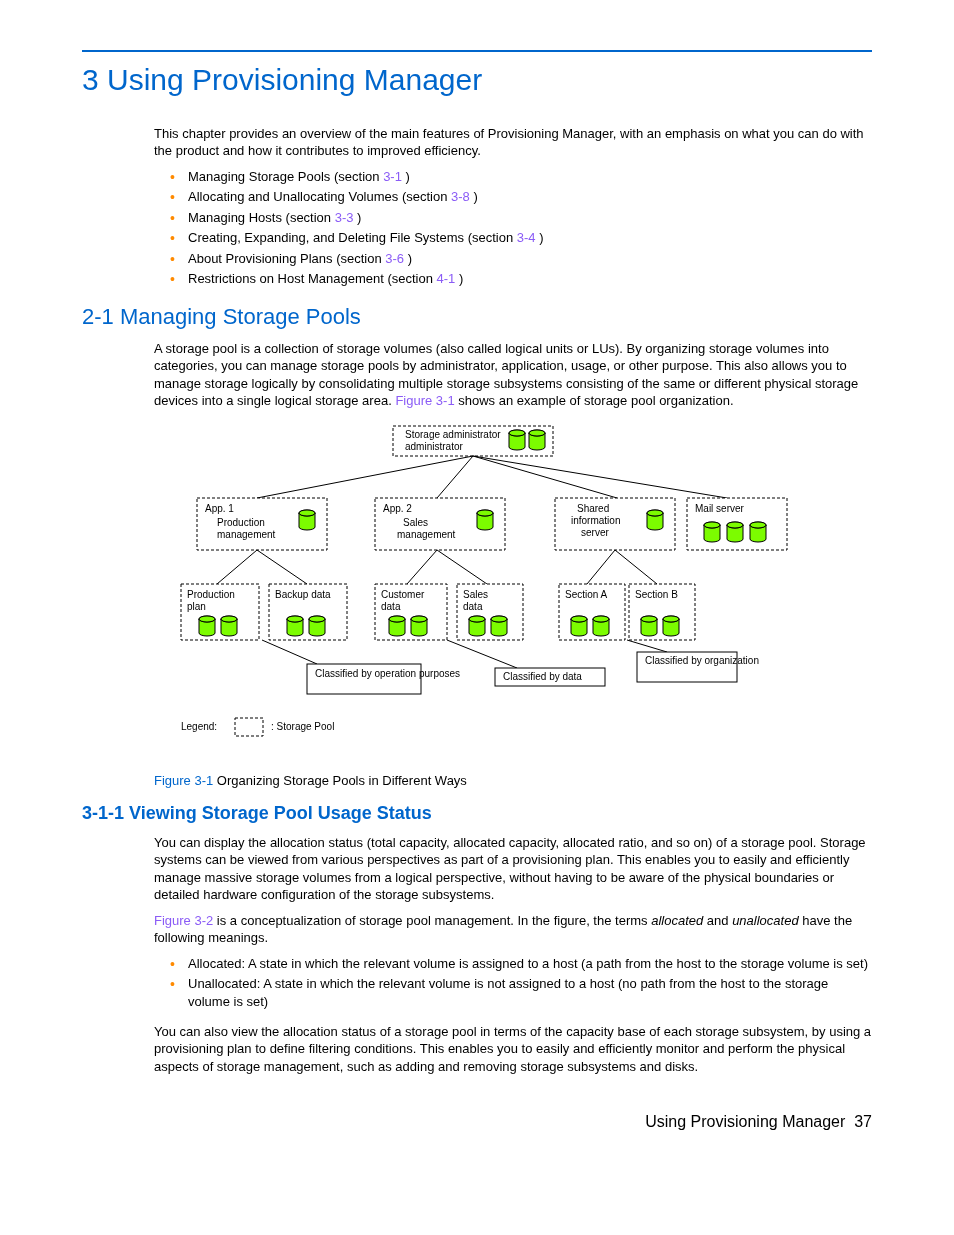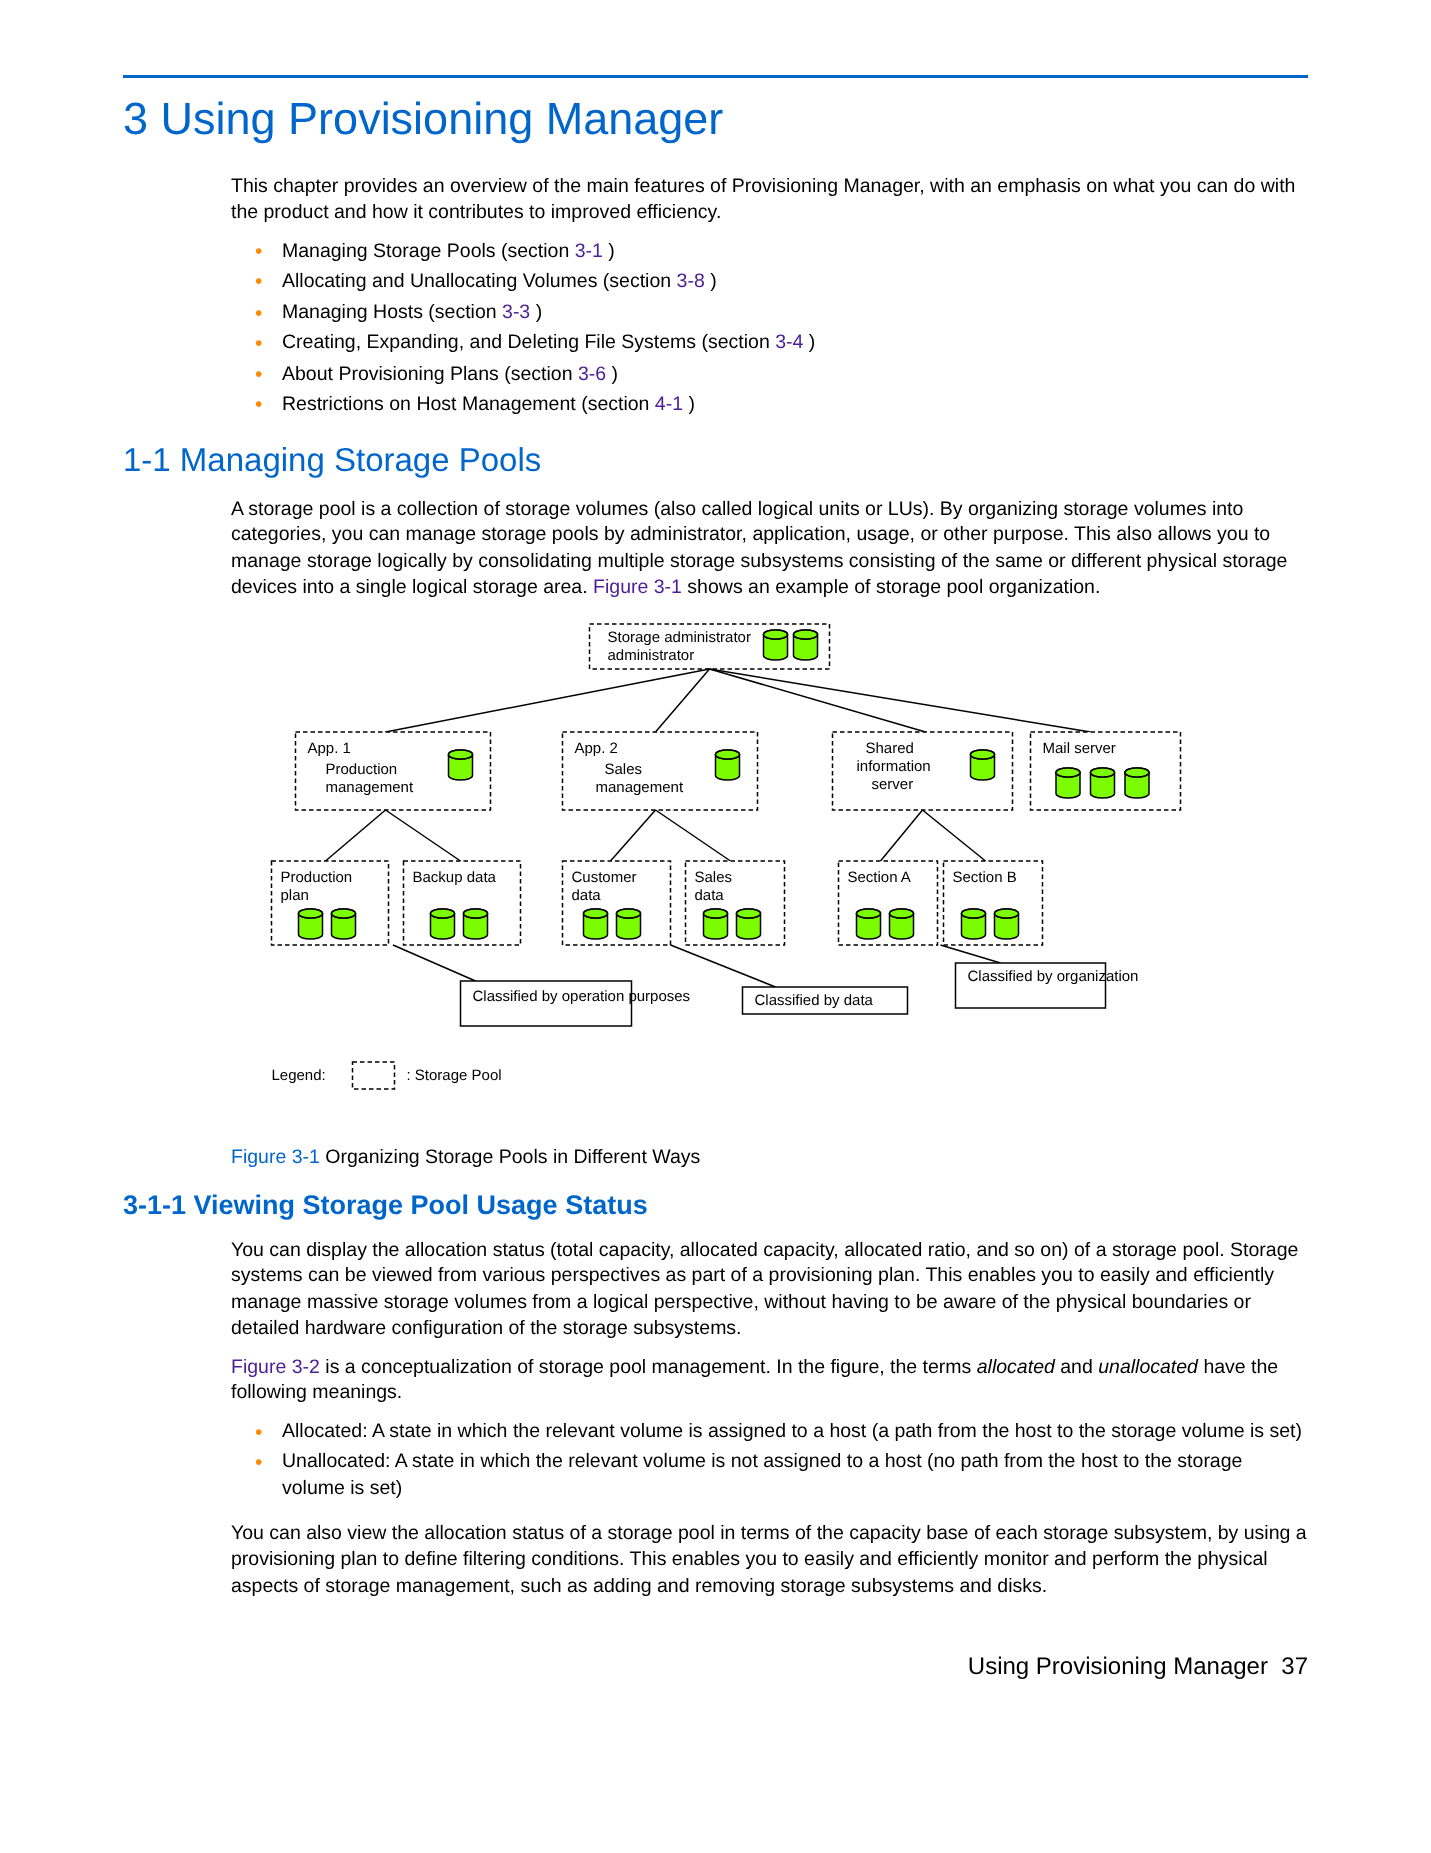--- a/index.html
+++ b/index.html
@@ -13,21 +13,21 @@
     line-height: 1.35;
   }
   .top-rule {
     border-top: 2px solid #0066cc;
     margin-bottom: 8px;
   }
   h1.chapter {
     font-size: 30px;
     font-weight: 400;
     color: #0066cc;
-    margin: 4px 0 14px 0;
+    margin: 4px 0 24px 0;
   }
   .indent1 { margin-left: 72px; }
   h2.section {
     font-size: 22px;
     font-weight: 400;
     color: #0066cc;
     margin: 14px 0 8px 0;
   }
   h3.subsection {
     font-size: 18px;
@@ -46,21 +46,21 @@
     position: relative;
     padding-left: 0;
   }
   ul.toc li::before, ul.body-list li::before {
     content: "•";
     color: #ff8a00;
     position: absolute;
     left: -18px;
     font-size: 14px;
   }
-  .xref { color: #4c1d95; }
+  .xref { color: #8b5cf6; }
   .fig-caption {
     text-align: left;
     margin: 8px 0 4px 0;
   }
   .fig-caption .fig-label { color: #0066cc; }
   em { font-style: italic; }
   .footer {
     text-align: right;
     font-size: 16px;
     margin-top: 36px;
@@ -97,21 +97,21 @@
   <ul class="toc">
     <li><span>Managing Storage Pools (section </span><span class="xref">3-1</span><span> )</span></li>
     <li><span>Allocating and Unallocating Volumes (section </span><span class="xref">3-8</span><span> )</span></li>
     <li><span>Managing Hosts (section </span><span class="xref">3-3</span><span> )</span></li>
     <li><span>Creating, Expanding, and Deleting File Systems (section </span><span class="xref">3-4</span><span> )</span></li>
     <li><span>About Provisioning Plans (section </span><span class="xref">3-6</span><span> )</span></li>
     <li><span>Restrictions on Host Management (section </span><span class="xref">4-1</span><span> )</span></li>
   </ul>
 </div>
 
-<h2 class="section">1-1 Managing Storage Pools</h2>
+<h2 class="section">2-1 Managing Storage Pools</h2>
 
 <div class="indent1">
   <p>
     <span>A storage pool is a collection of storage volumes (also called logical units or LUs). By organizing storage volumes into categories, you can manage storage pools by administrator, application, usage, or other purpose. This also allows you to manage storage logically by consolidating multiple storage subsystems consisting of the same or different physical storage devices into a single logical storage area. </span><span class="xref">Figure 3-1</span><span> shows an example of storage pool organization.</span>
   </p>
 </div>
 
 <div class="diagram">
 <svg viewBox="0 0 640 340" width="640" height="340">
   <defs>

